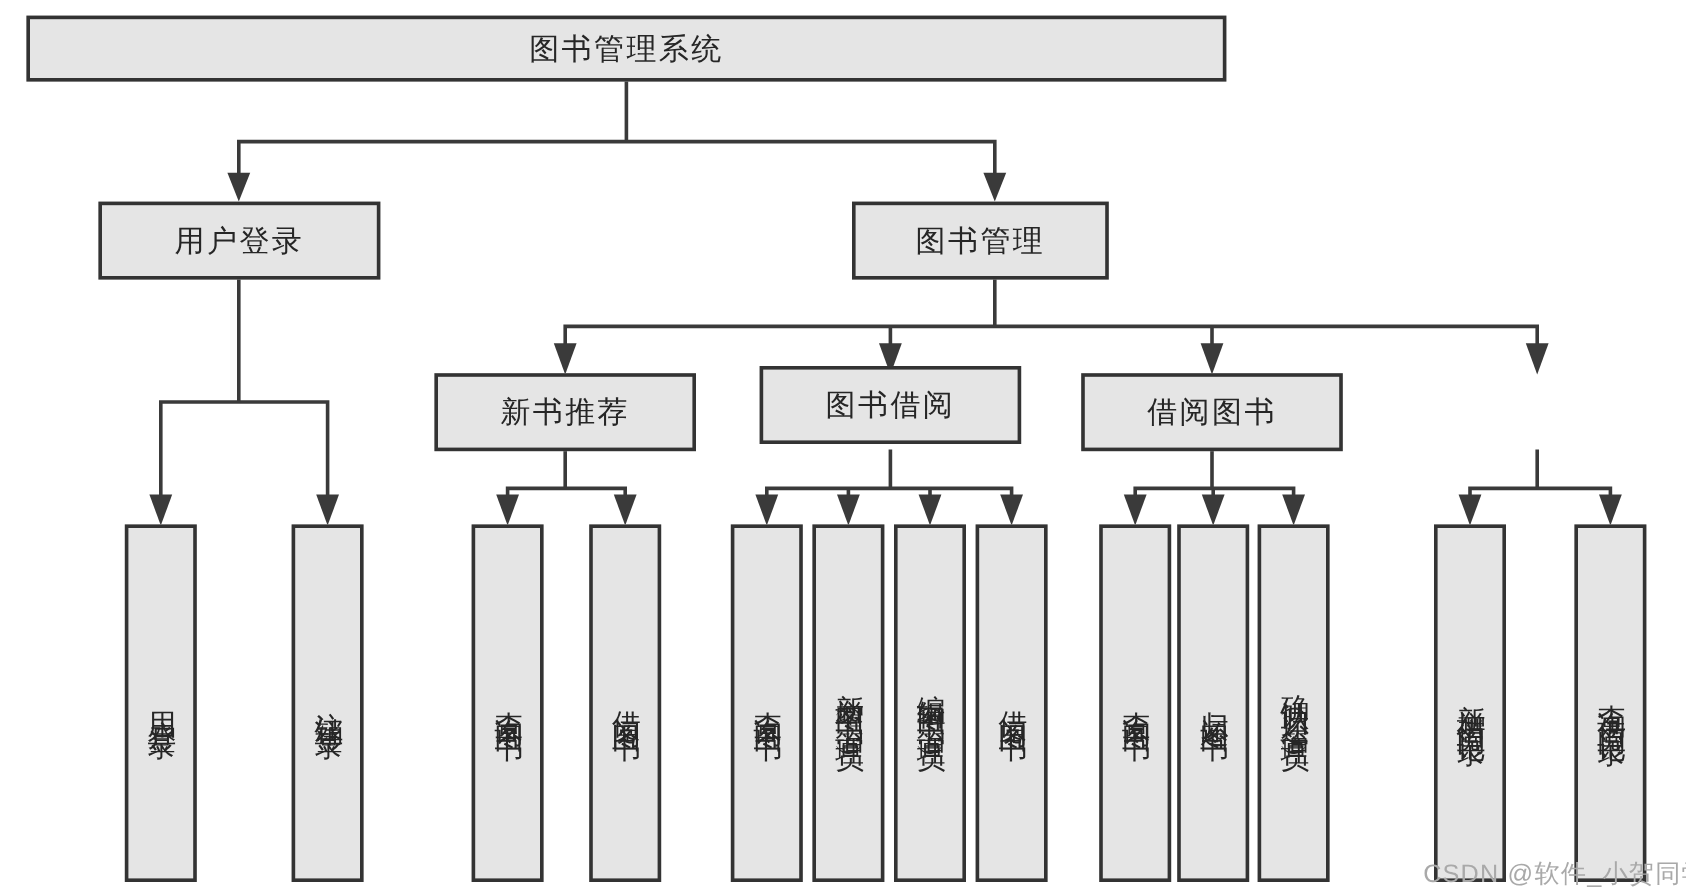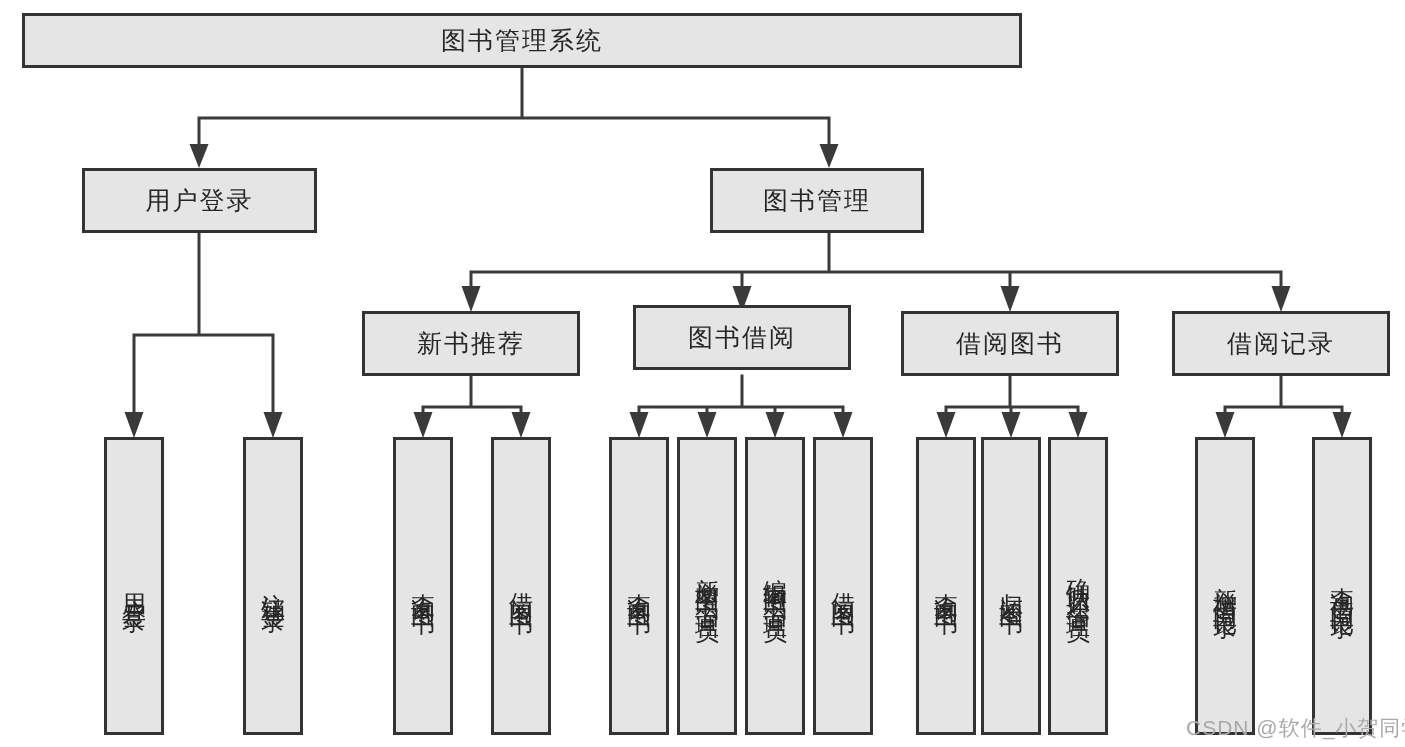--- a/index.html
+++ b/index.html
@@ -111,23 +111,20 @@
 
   <div class="node hnode" style="left:362px;top:311px;width:218px;height:65px">
     <span>新书推荐</span>
   </div>
   <div class="node hnode" style="left:633px;top:305px;width:218px;height:65px">
     <span>图书借阅</span>
   </div>
   <div class="node hnode" style="left:901px;top:311px;width:218px;height:65px">
     <span>借阅图书</span>
   </div>
-  <div class="node hnode" style="left:1172px;top:311px;width:218px;height:65px">
-    <span>借阅记录</span>
-  </div>
 
   <div class="node vnode" style="left:104px">
     <span class="vtext">用户登录</span>
   </div>
   <div class="node vnode" style="left:243px">
     <span class="vtext">注销登录</span>
   </div>
 
   <div class="node vnode" style="left:393px">
     <span class="vtext">查询图书</span>

